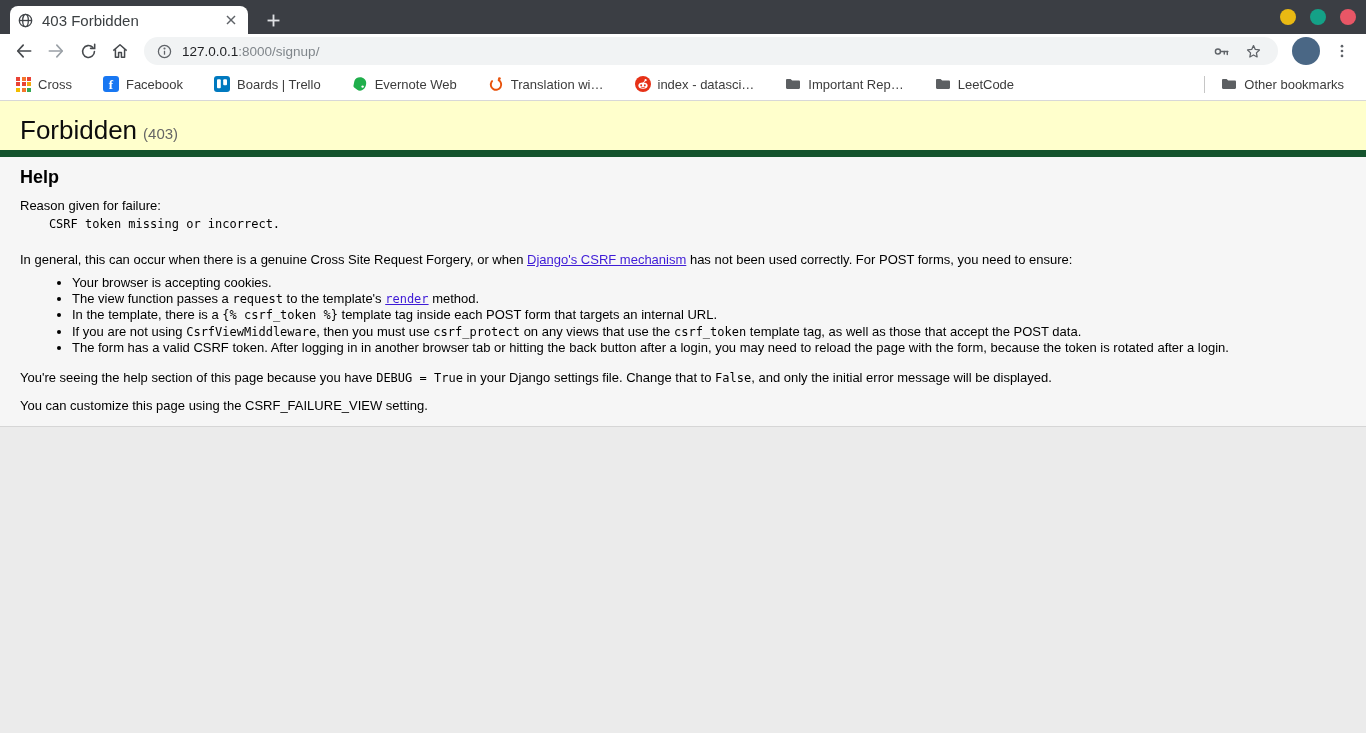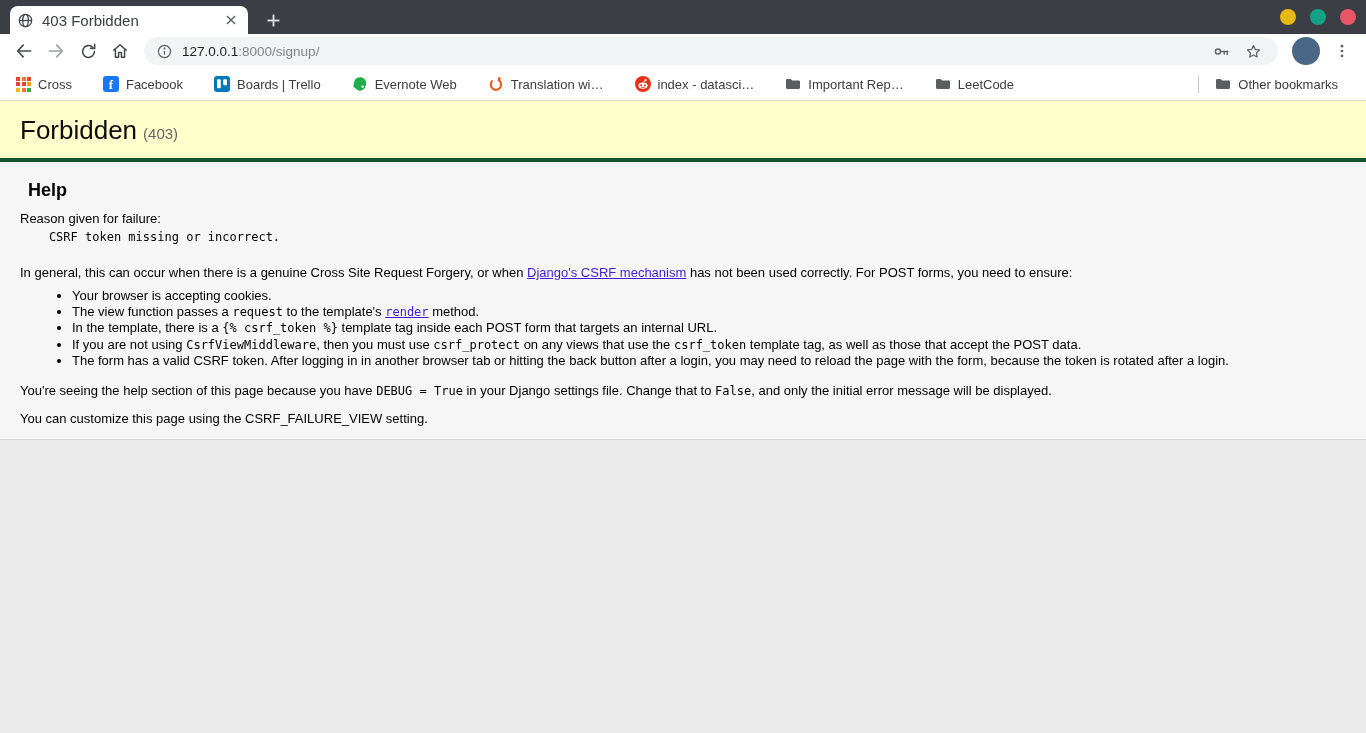--- a/index.html
+++ b/index.html
@@ -39,34 +39,34 @@
               linear-gradient(145deg, #8aa3bb 0%, #51708d 45%, #2e4burg 100%, #2e4a66 100%);
             background-color:#4a6785; }
   
   .bookmarks { height:33px; background:#fff; border-bottom:1px solid #d8d8d8;
                display:flex; align-items:center; padding:0 14px; font-size:13px; color:#3c3c3c; }
   .bm { display:flex; align-items:center; gap:7px; margin-right:27px;
         white-space:nowrap; background:transparent; border:none; padding:2px 2px;
         font-size:13px; color:#3c3c3c; cursor:pointer; font-family:"Liberation Sans",sans-serif; }
   .bm-spacer { flex:1; }
   .bm-divider { width:1px; height:17px; background:#c6c6c6; margin-right:14px; }
-  .bm:last-child { margin-right:12px; }
+  .bm:last-child { margin-right:6px; }
   .apps-grid { display:grid; grid-template-columns:repeat(3,4px); grid-template-rows:repeat(3,4px); gap:1.5px; }
   .apps-grid i { display:block; width:4px; height:4px; }
   .fb { width:16px; height:16px; background:#1877f2; border-radius:3px; color:#fff;
         font-weight:bold; font-size:13px; display:flex; align-items:flex-end; justify-content:center;
         line-height:15px; font-family:"Liberation Serif",serif; }
   
   .page { height:631px; background:#ebebeb; color:#000; }
-  .summary { background:#ffffcc; border-bottom:4px solid #14532d; padding:14px 20px 12px; }
+  .summary { background:#ffffcc; border-bottom:7px solid #14532d; padding:14px 20px 4px; }
   .summary h1 { margin:0; font-size:26px; font-weight:400; color:#0d0d0d; }
   .summary h1 .code { font-size:15px; color:#666; margin-left:6px; font-weight:400; }
   .summary p { margin:12px 0 0; font-size:13px; }
   .help { background:#f6f6f6; border-bottom:1px solid #d6d6d6; padding:10px 20px 12px; }
-  .help h2 { margin:8px; font-size:18px; font-weight:bold; line-height:21px; }
+  .help h2 { margin:0; font-size:18px; font-weight:bold; line-height:21px; }
   .help p { margin:0; font-size:13px; line-height:16px; }
   .reason-label { margin-top:10px !important; }
   .help pre { margin:3px 0 0; font-family:"DejaVu Sans Mono",monospace; font-size:12px;
               line-height:15px; white-space:pre; }
   .intro { margin-top:20px !important; }
   .help ul { margin:7px 0 0 52px; padding:0; }
   .help li { font-size:13px; line-height:15.5px; }
   .debug { margin-top:14px !important; }
   .explanation { margin-top:12px !important; }
   code { font-family:"DejaVu Sans Mono",monospace; font-size:12px; }

